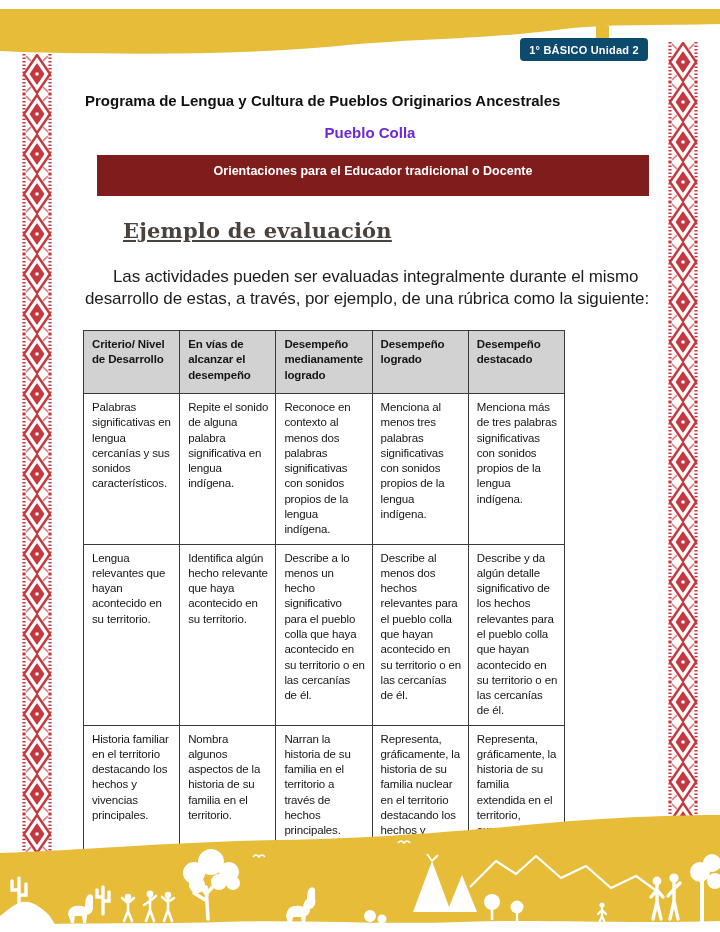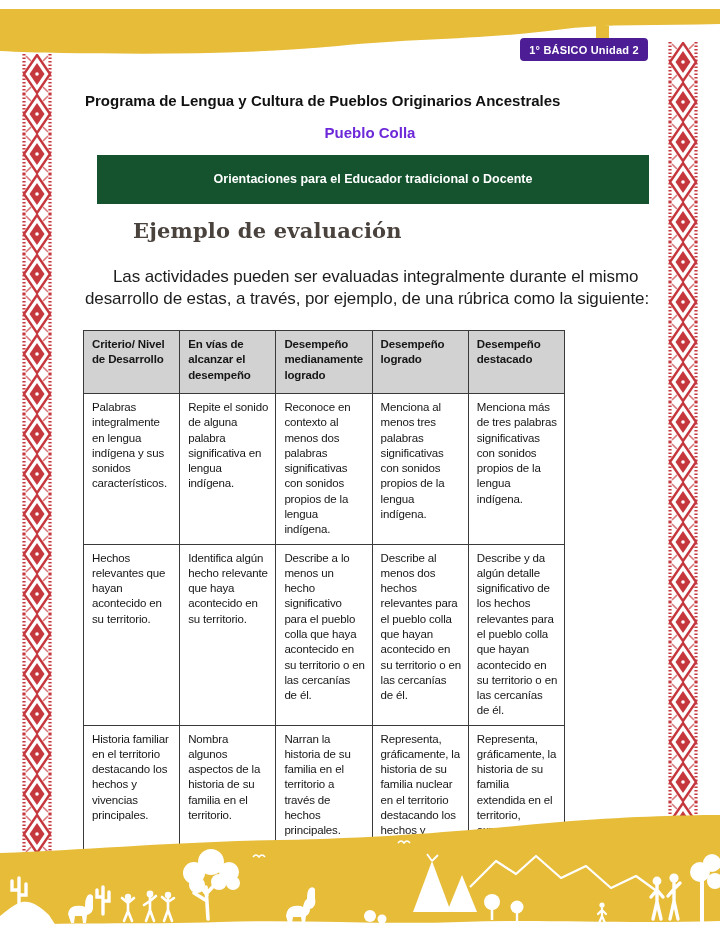--- a/index.html
+++ b/index.html
@@ -4,48 +4,48 @@
 <style>
   html,body{margin:0;padding:0;background:#ffffff;}
   #canvas{
     position:relative;width:720px;height:932px;overflow:hidden;
     background:#ffffff;font-family:"Liberation Sans",sans-serif;
   }
   
   #top-band{position:absolute;left:0;top:0;width:720px;height:70px;}
   #unit-badge{
     position:absolute;left:520px;top:38px;width:128px;height:23px;
-    background:#4c1d95;border-radius:4px;color:#ffffff;
+    background:#0c4a6e;border-radius:4px;color:#ffffff;
     font-size:11px;font-weight:600;letter-spacing:.2px;
     display:flex;align-items:center;justify-content:center;
   }
   #badge-notch{position:absolute;left:596px;top:26px;width:13px;height:16px;background:#e6bc39;}
   
   .weave{position:absolute;width:30px;}
   #weave-left{left:22px;top:54px;height:816px;}
   #weave-right{left:668px;top:42px;height:804px;}
   
   #program-title{
     position:absolute;left:85px;top:92px;width:570px;text-align:left;
     font-size:15px;font-weight:bold;color:#111;
   }
   #program-subtitle{
     position:absolute;left:85px;top:124px;width:570px;text-align:center;
     font-size:15px;font-weight:bold;color:#6d28d9;
   }
   #orientation-banner{
     position:absolute;left:97px;top:155px;width:552px;height:41px;
-    background:#14532d;color:#ffffff;text-align:center;
-    font-size:12.5px;font-weight:bold;padding-top:8px;
+    background:#7f1d1d;color:#ffffff;text-align:center;
+    font-size:12.5px;font-weight:bold;padding-top:0;
   }
   #orientation-banner span{display:block;margin-top:9px;}
   #section-heading{
-    position:absolute;left:133px;top:218px;
+    position:absolute;left:123px;top:218px;
     font-family:"DejaVu Serif","Liberation Serif",serif;
-    font-size:21px;font-weight:bold;color:#49423d;letter-spacing:.2px;
+    font-size:21px;font-weight:bold;color:#49423d;letter-spacing:.2px;text-decoration:underline;
   }
   #intro-paragraph{
     position:absolute;left:85px;top:266px;width:572px;
     font-size:17px;line-height:1.32;color:#1d1d1d;
     text-indent:28px;letter-spacing:-0.1px;
   }
   
   #rubric-table{
     position:absolute;left:83px;top:330px;width:482px;
     border-collapse:collapse;table-layout:fixed;
@@ -116,28 +116,28 @@
       <tr>
         <th>Criterio/ Nivel de Desarrollo</th>
         <th>En vías de alcanzar el desempeño</th>
         <th>Desempeño medianamente logrado</th>
         <th>Desempeño logrado</th>
         <th>Desempeño destacado</th>
       </tr>
     </thead>
     <tbody>
       <tr class="r1">
-        <td>Palabras integralmente en lengua indígena y sus sonidos característicos.</td>
+        <td>Palabras significativas en lengua cercanías y sus sonidos característicos.</td>
         <td>Repite el sonido de alguna palabra significativa en lengua indígena.</td>
         <td>Reconoce en contexto al menos dos palabras significativas con sonidos propios de la lengua indígena.</td>
         <td>Menciona al menos tres palabras significativas con sonidos propios de la lengua indígena.</td>
         <td>Menciona más de tres palabras significativas con sonidos propios de la lengua indígena.</td>
       </tr>
       <tr class="r2">
-        <td>Hechos relevantes que hayan acontecido en su territorio.</td>
+        <td>Lengua relevantes que hayan acontecido en su territorio.</td>
         <td>Identifica algún hecho relevante que haya acontecido en su territorio.</td>
         <td>Describe a lo menos un hecho significativo para el pueblo colla que haya acontecido en su territorio o en las cercanías de él.</td>
         <td>Describe al menos dos hechos relevantes para el pueblo colla que hayan acontecido en su territorio o en las cercanías de él.</td>
         <td>Describe y da algún detalle significativo de los hechos relevantes para el pueblo colla que hayan acontecido en su territorio o en las cercanías de él.</td>
       </tr>
       <tr class="r3">
         <td>Historia familiar en el territorio destacando los hechos y vivencias principales.</td>
         <td>Nombra algunos aspectos de la historia de su familia en el territorio.</td>
         <td>Narran la historia de su familia en el territorio a través de hechos principales.</td>
         <td>Representa, gráficamente, la historia de su familia nuclear en el territorio destacando los hechos y vivencias principales.</td>

